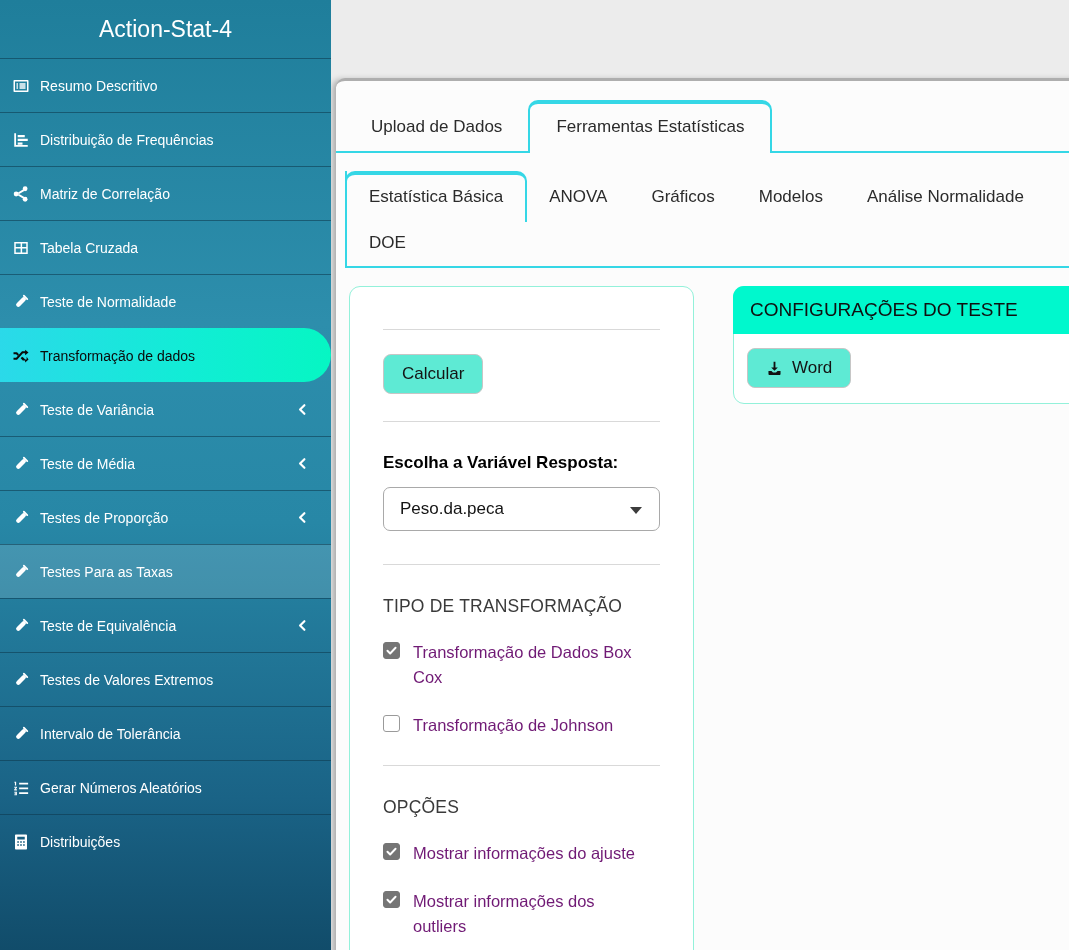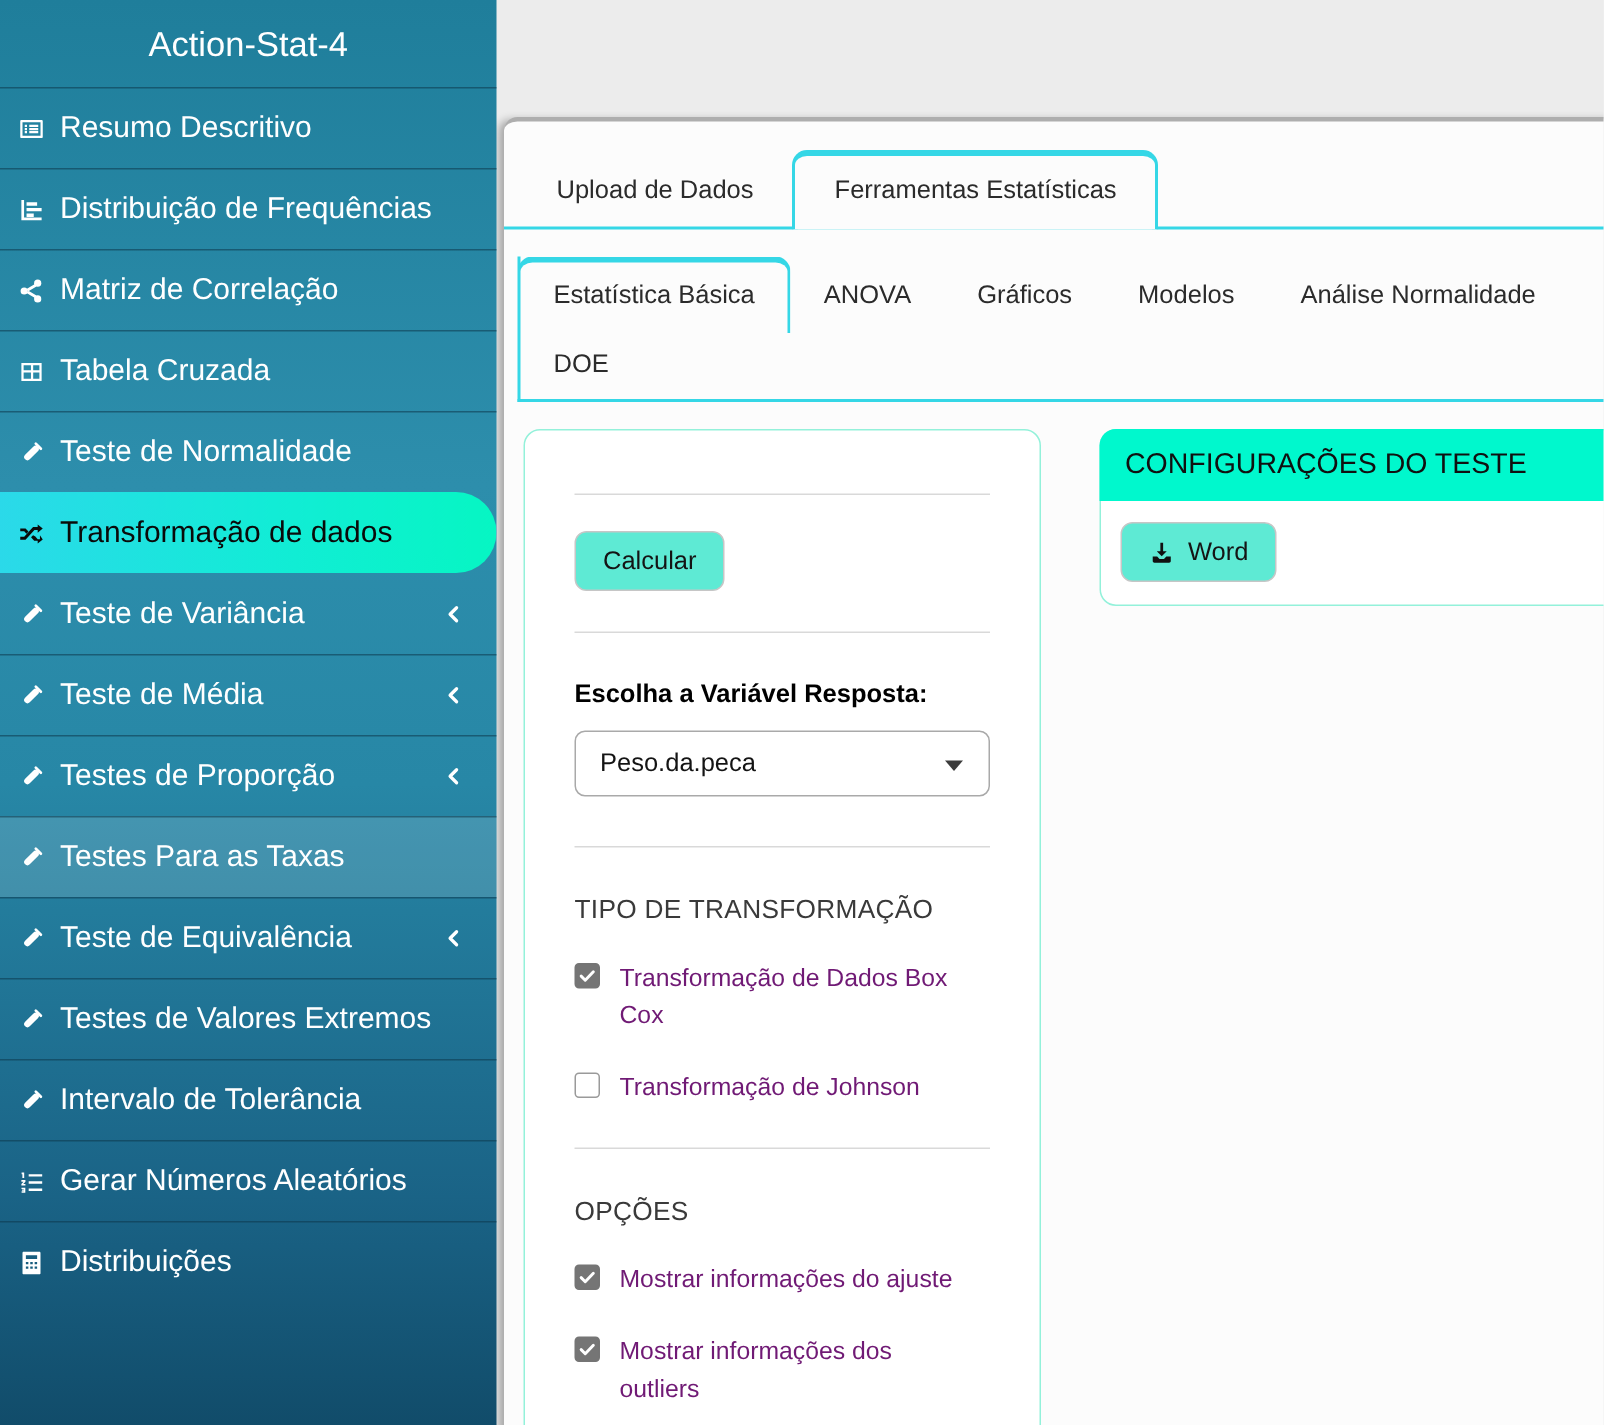--- a/index.html
+++ b/index.html
@@ -17,21 +17,21 @@
     color:#fff;position:relative;z-index:3;
   }
   .sidebar-title{
     height:58px;display:flex;align-items:center;justify-content:center;
     font-size:23px;color:#fff;
   }
   .nav-item{
     height:54px;display:flex;align-items:center;gap:8px;
     padding-left:10px;box-sizing:border-box;
     border-top:1px solid rgba(12,55,75,.55);
-    font-size:20px;cursor:pointer;position:relative;color:#fff;
+    font-size:14px;cursor:pointer;position:relative;color:#fff;
   }
   .nav-item .nav-icon{width:22px;display:flex;justify-content:center;align-items:center;flex:none;}
   .nav-item .nav-icon svg{display:block;}
   .nav-label{white-space:nowrap;}
   .nav-item .chevron{margin-left:auto;margin-right:22px;display:flex;align-items:center;}
   .nav-item.hover{background:rgba(255,255,255,.14);}
   .nav-item.active{
     background:linear-gradient(90deg,#2bd9e9 0%,#12ecd6 55%,#06f6c3 100%);
     color:#0a0a0a;border-radius:0 27px 27px 0;border-top-color:transparent;
   }

